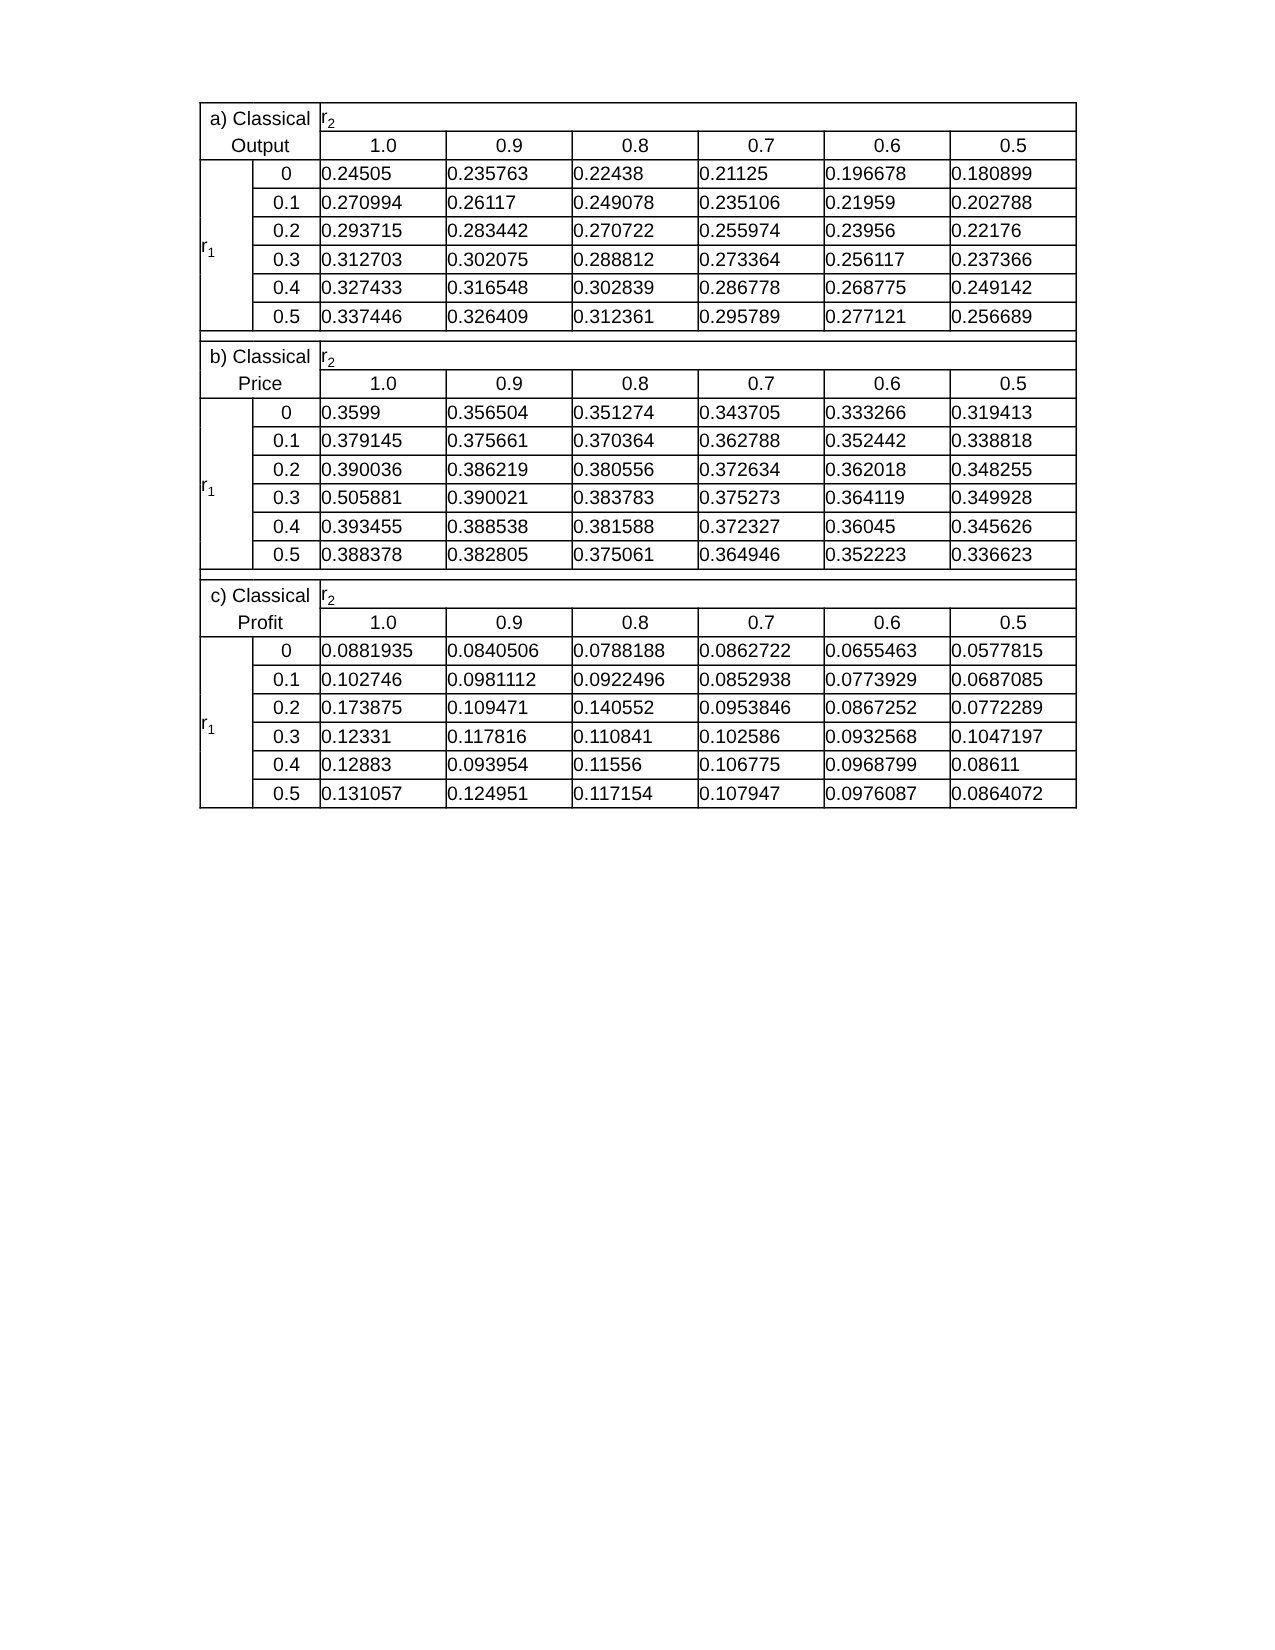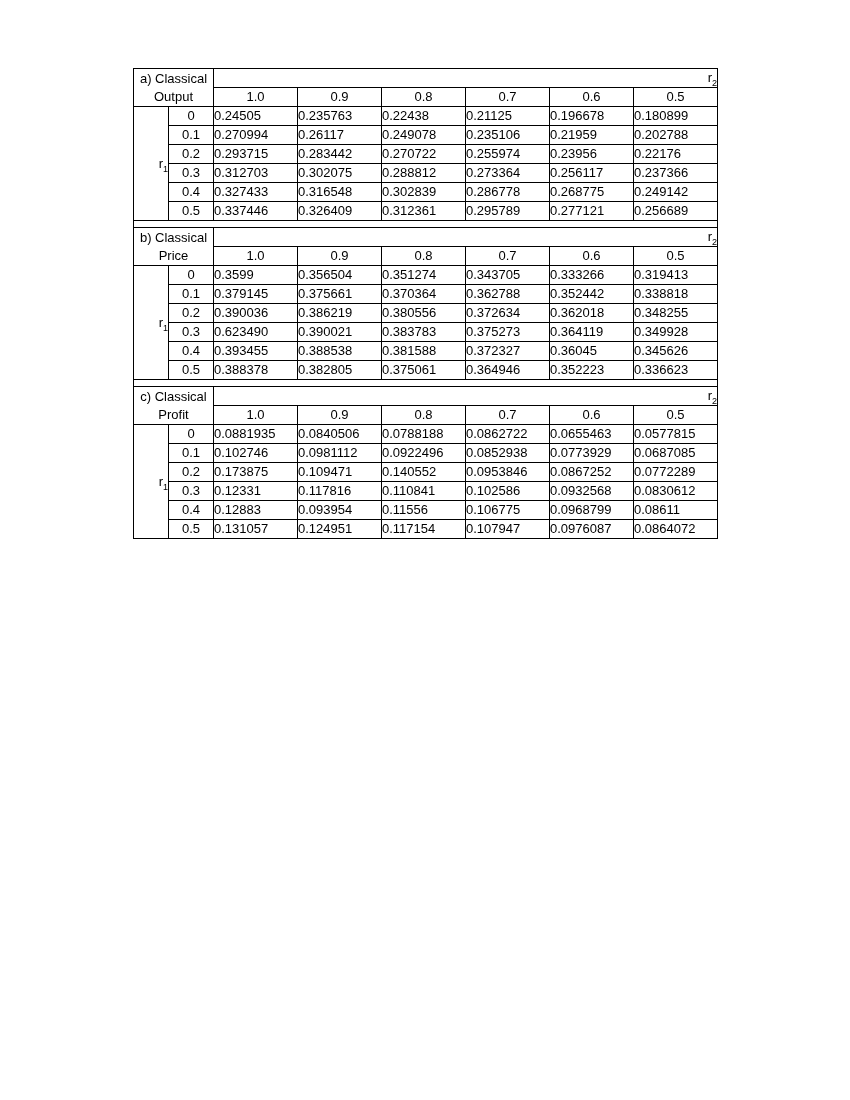--- a/index.html
+++ b/index.html
@@ -30,27 +30,27 @@
     line-height: 18px;
     overflow: hidden;
     white-space: nowrap;
   }
   td.section-label {
     text-align: center;
     vertical-align: middle;
     line-height: 19px;
   }
   td.r2-header {
-    text-align: right;
+    text-align: left;
   }
   td.col-header {
     text-align: center;
   }
   td.r1-label {
-    text-align: right;
+    text-align: left;
     vertical-align: middle;
   }
   td.row-header {
     text-align: center;
   }
   td.data-cell {
     text-align: left;
     padding-left: 6px;
   }
   tr.spacer td {
@@ -190,21 +190,21 @@
           <td class="row-header">0.2</td>
           <td class="data-cell">0.390036</td>
           <td class="data-cell">0.386219</td>
           <td class="data-cell">0.380556</td>
           <td class="data-cell">0.372634</td>
           <td class="data-cell">0.362018</td>
           <td class="data-cell">0.348255</td>
         </tr>
         <tr>
           <td class="row-header">0.3</td>
-          <td class="data-cell">0.623490</td>
+          <td class="data-cell">0.505881</td>
           <td class="data-cell">0.390021</td>
           <td class="data-cell">0.383783</td>
           <td class="data-cell">0.375273</td>
           <td class="data-cell">0.364119</td>
           <td class="data-cell">0.349928</td>
         </tr>
         <tr>
           <td class="row-header">0.4</td>
           <td class="data-cell">0.393455</td>
           <td class="data-cell">0.388538</td>
@@ -268,21 +268,21 @@
           <td class="data-cell">0.0867252</td>
           <td class="data-cell">0.0772289</td>
         </tr>
         <tr>
           <td class="row-header">0.3</td>
           <td class="data-cell">0.12331</td>
           <td class="data-cell">0.117816</td>
           <td class="data-cell">0.110841</td>
           <td class="data-cell">0.102586</td>
           <td class="data-cell">0.0932568</td>
-          <td class="data-cell">0.0830612</td>
+          <td class="data-cell">0.1047197</td>
         </tr>
         <tr>
           <td class="row-header">0.4</td>
           <td class="data-cell">0.12883</td>
           <td class="data-cell">0.093954</td>
           <td class="data-cell">0.11556</td>
           <td class="data-cell">0.106775</td>
           <td class="data-cell">0.0968799</td>
           <td class="data-cell">0.08611</td>
         </tr>

